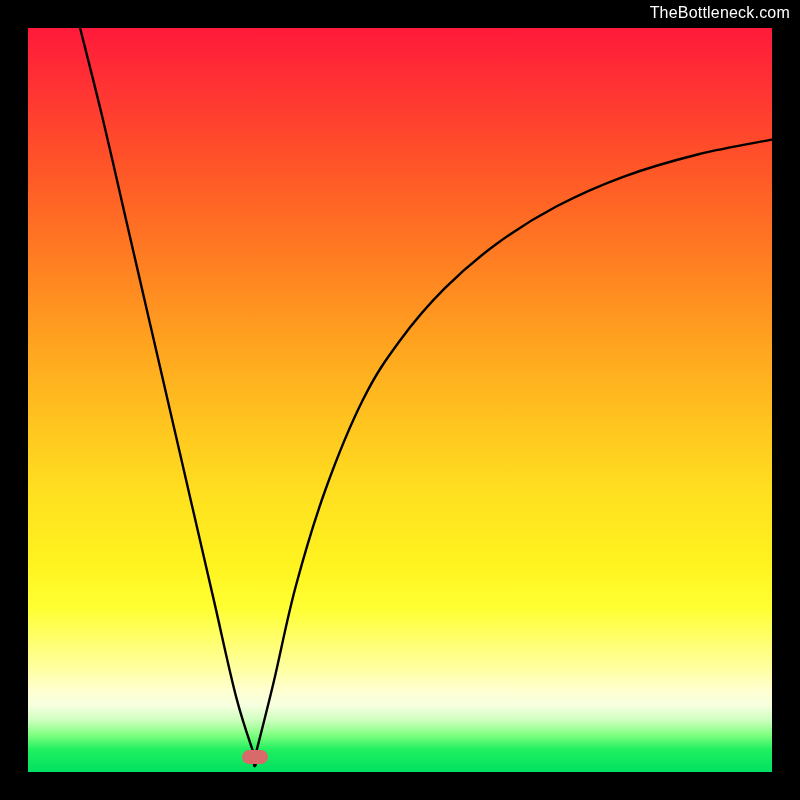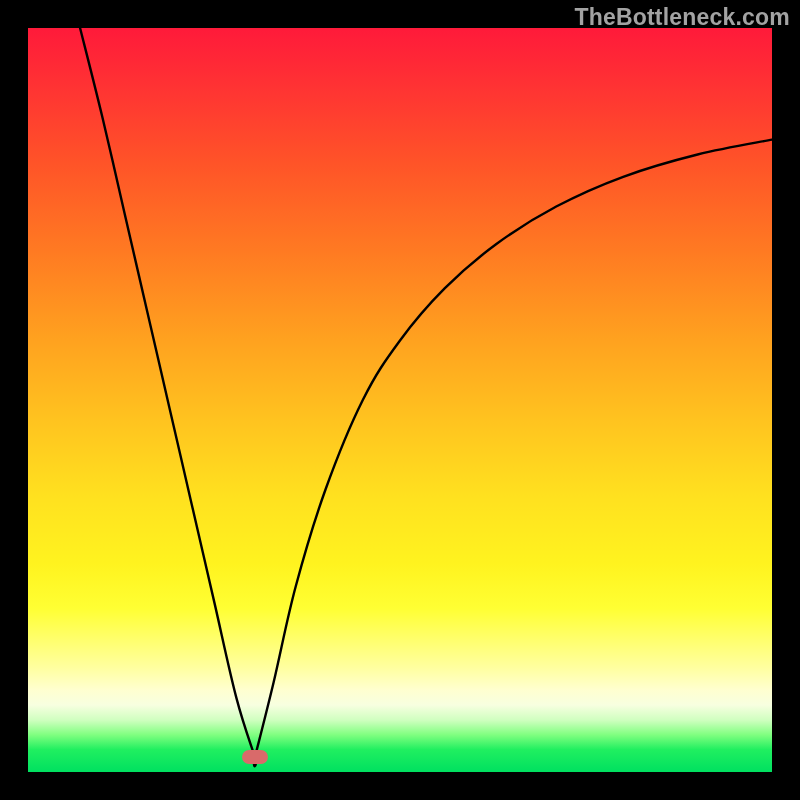--- a/index.html
+++ b/index.html
@@ -42,23 +42,23 @@
       #d0ffc0 93%,
       #80ff80 95%,
       #20ef60 97%,
       #00e060 100%
     );
   }
   .watermark {
     position: absolute;
     top: 4px;
     right: 10px;
-    color: #a3a3a3;
-    font-size: 23px;
-    font-weight: 700;
+    color: #ffffff;
+    font-size: 16px;
+    font-weight: 400;
     letter-spacing: 0.2px;
     user-select: none;
   }
   svg.curve {
     position: absolute;
     left: 0;
     top: 0;
     width: 744px;
     height: 744px;
     overflow: visible;

